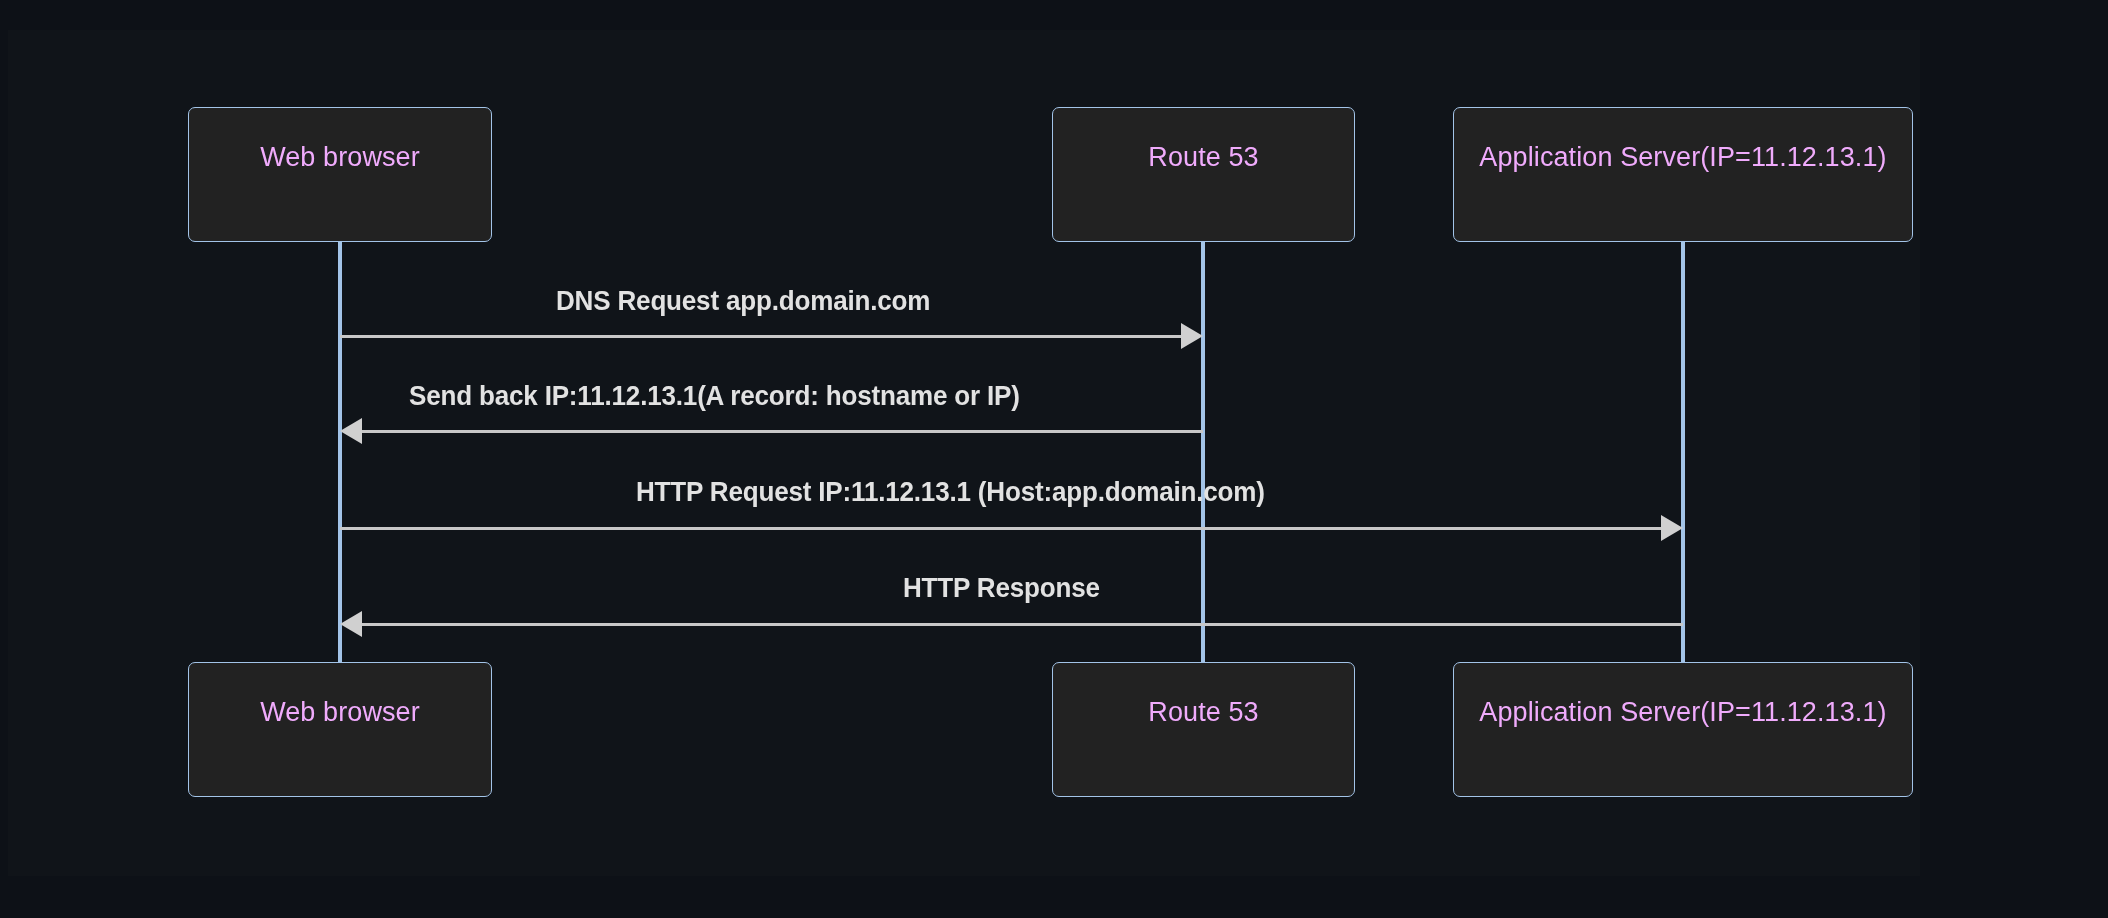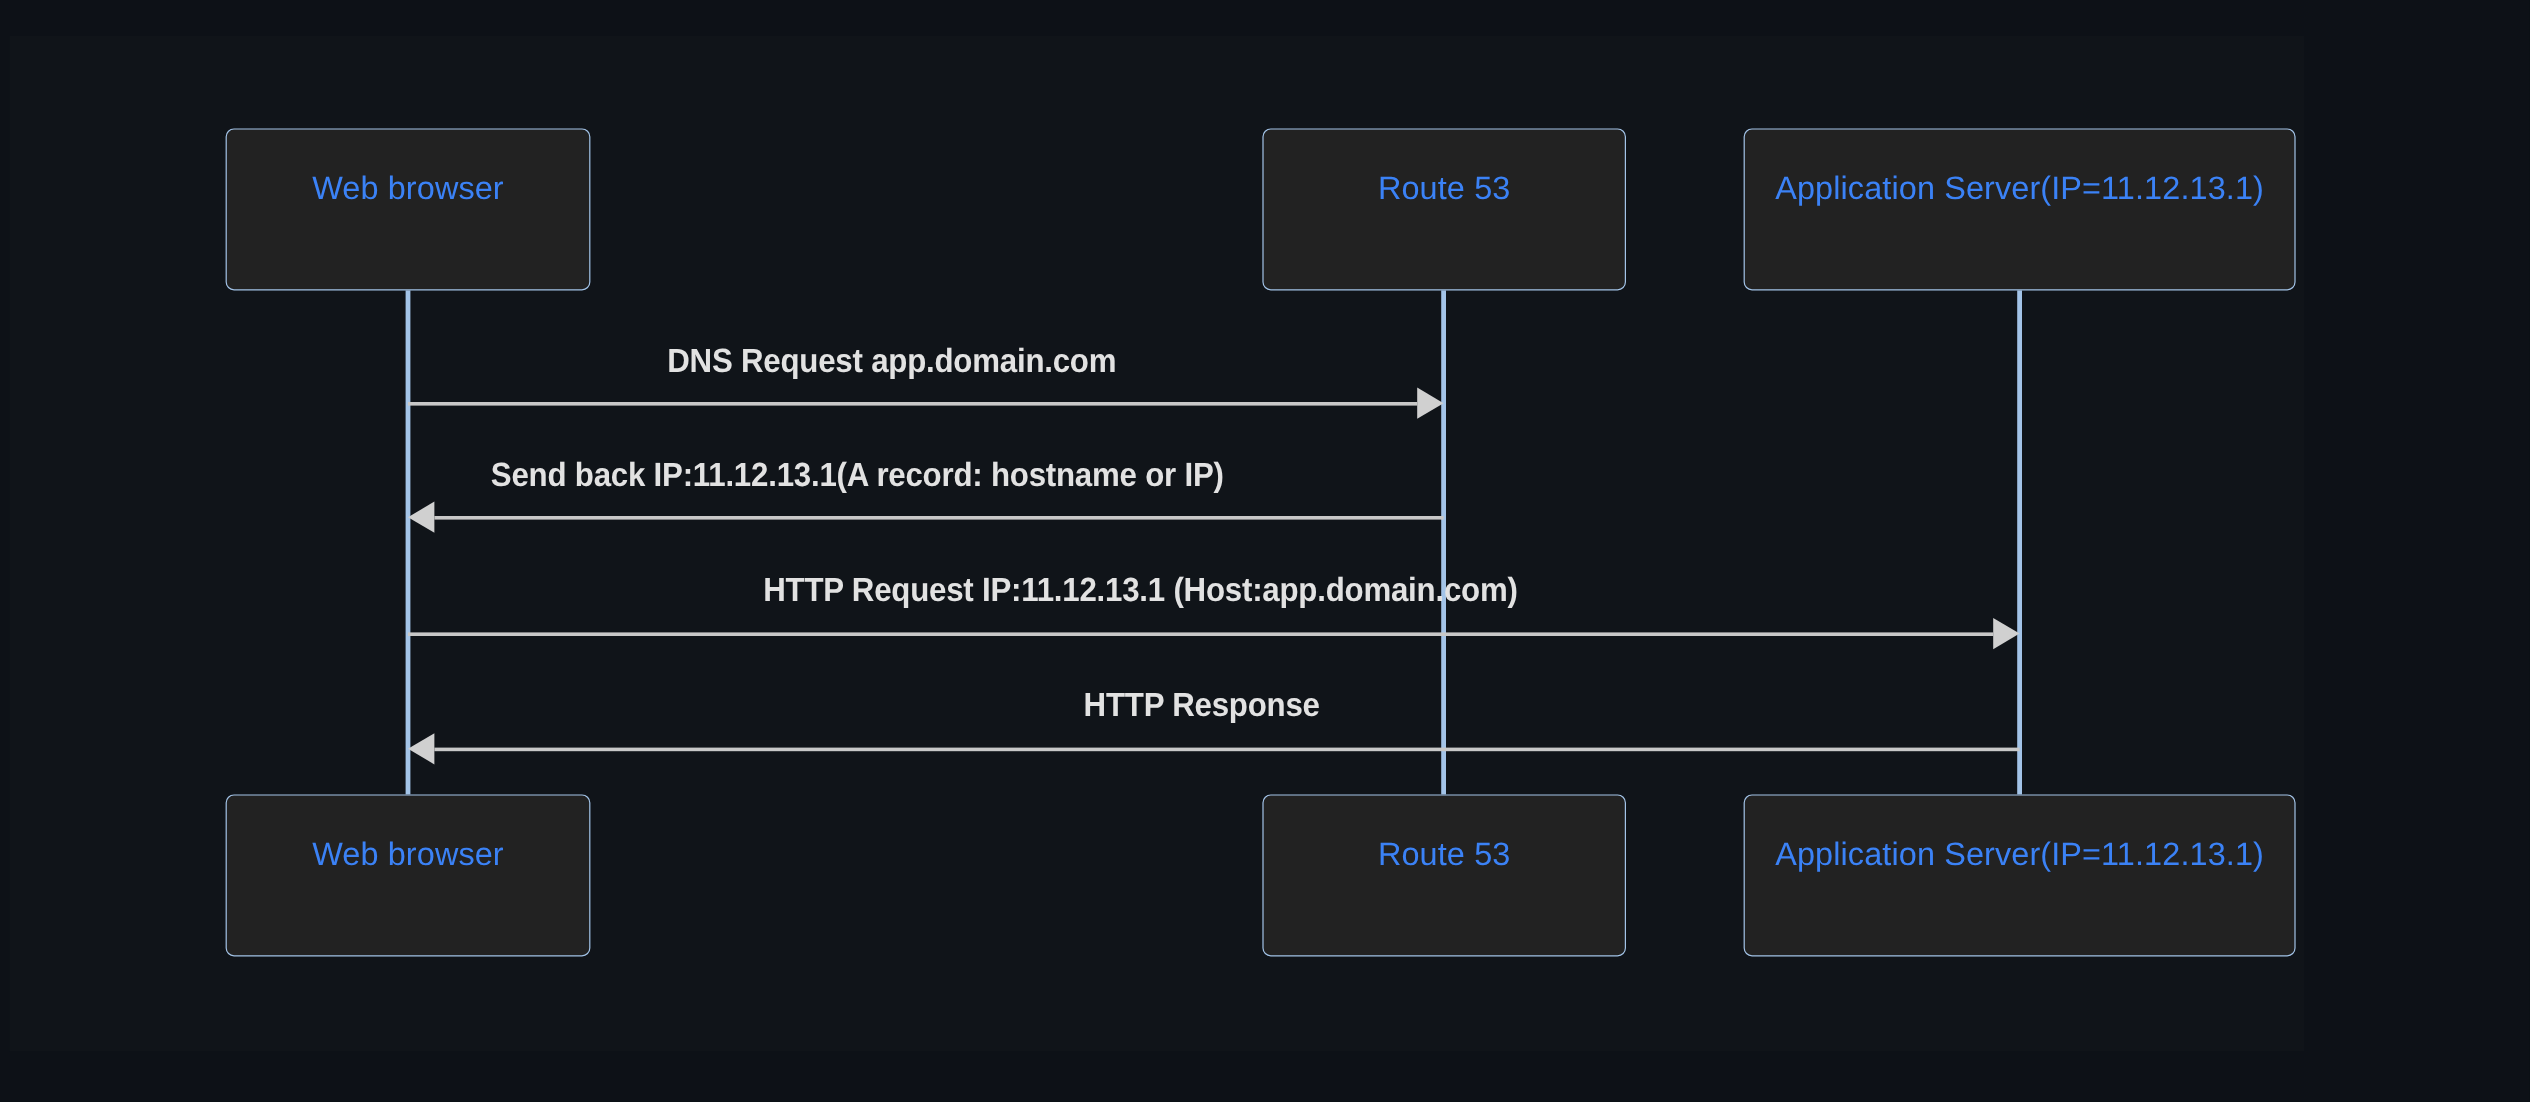--- a/index.html
+++ b/index.html
@@ -32,21 +32,21 @@
     border: 1.6px solid #a3c4e8;
     border-radius: 7px;
     display: flex;
     align-items: flex-start;
     justify-content: center;
   }
   .participant-label {
     font-family: "Liberation Sans", sans-serif;
     font-size: 27px;
     font-weight: 400;
-    color: #3b82f6;
+    color: #f0abfc;
     white-space: nowrap;
     letter-spacing: 0.1px;
     margin-top: 34px;
   }
   .lifeline {
     position: absolute;
     width: 4px;
     background: #a3c4e8;
   }
   .msg-line {

